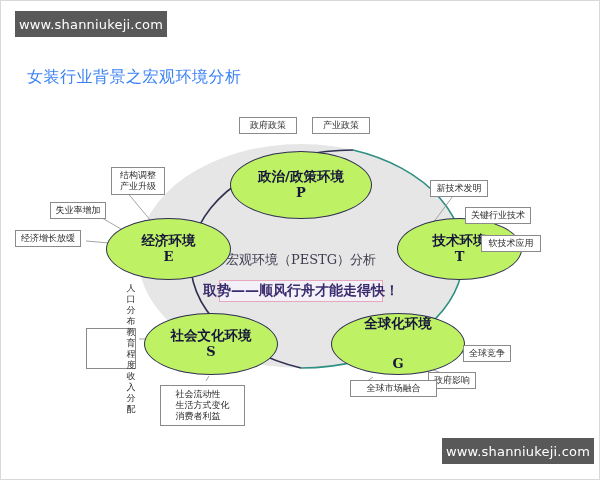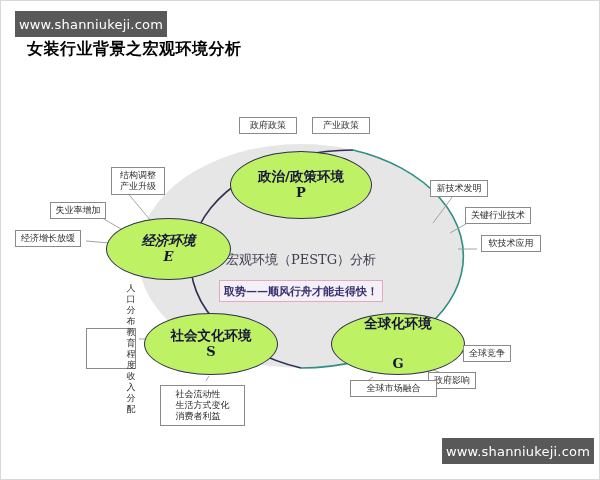--- a/index.html
+++ b/index.html
@@ -43,25 +43,25 @@
     left: 441px;
     top: 437px;
     width: 152px;
     height: 26px;
   }
 
   
   #page-title {
     position: absolute;
     left: 26px;
-    top: 38px;
+    top: 66px;
     font-family: "DejaVu Serif", "Liberation Serif", serif;
     font-size: 16px;
-    font-weight: bold;
-    color: #000000;
+    font-weight: normal;
+    color: #3b82f6;
     letter-spacing: 0.5px;
     white-space: nowrap;
   }
 
   
   #diagram {
     position: absolute;
     left: 0;
     top: 90px;
     width: 600px;
@@ -99,21 +99,21 @@
   .node .node-code {
     font-family: "DejaVu Serif", "Liberation Serif", serif;
     font-size: 13px;
     font-weight: bold;
     color: #16163a;
     line-height: 1.2;
     margin-top: 1px;
   }
 
   #node-p { left: 229px; top: 60px;  width: 142px; height: 68px; }
-  #node-e { left: 105px; top: 127px; width: 125px; height: 62px; font-style: italic; }
+  #node-e { left: 105px; top: 127px; width: 125px; height: 62px; }
   #node-t { left: 396px; top: 127px; width: 125px; height: 62px; }
   #node-s { left: 143px; top: 222px; width: 134px; height: 62px; }
   #node-g { left: 330px; top: 222px; width: 134px; height: 62px; gap: 24px; }
 
   
   #center-caption {
     position: absolute;
     left: 0;
     top: 160px;
     width: 600px;
@@ -133,21 +133,21 @@
     border: 1.2px solid #e6a8bd;
     background: #f3f1f7;
     display: flex;
     align-items: center;
     justify-content: center;
     z-index: 6;
     box-sizing: border-box;
   }
   #slogan-box .slogan-text {
     font-family: "DejaVu Serif", "Liberation Serif", serif;
-    font-size: 11px;
+    font-size: 14px;
     font-weight: bold;
     color: #3b2d6e;
     white-space: nowrap;
   }
 
   
   .callout {
     position: absolute;
     border: 1px solid #8a8a8a;
     background: #ffffff;
@@ -208,20 +208,24 @@
     </div>
 
     <div id="node-p" class="node">
       <span class="node-name">政治/政策环境</span>
       <span class="node-code">P</span>
     </div>
     <div id="node-e" class="node">
       <span class="node-name">经济环境</span>
       <span class="node-code">E</span>
     </div>
+    <div id="node-t" class="node">
+      <span class="node-name">技术环境</span>
+      <span class="node-code">T</span>
+    </div>
     <div id="node-s" class="node">
       <span class="node-name">社会文化环境</span>
       <span class="node-code">S</span>
     </div>
     <div id="node-g" class="node">
       <span class="node-name">全球化环境</span>
       <span class="node-code">G</span>
     </div>
 
     <div class="callout" style="left:238px; top:26px;  width:58px; height:17px;">政府政策</div>

